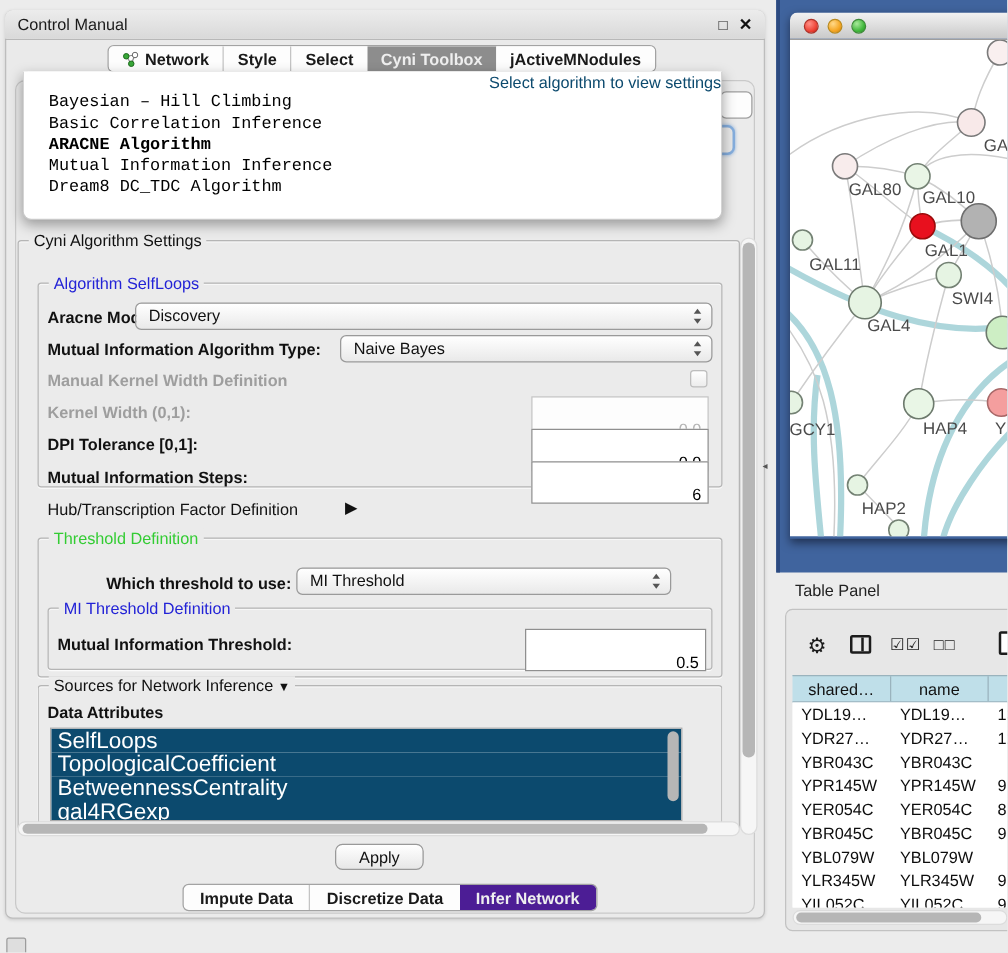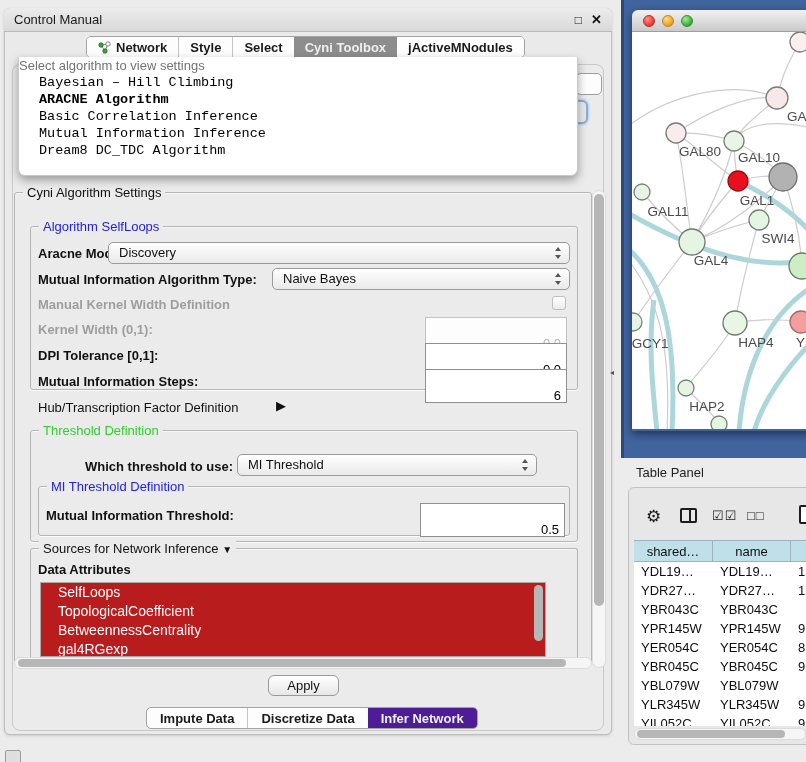--- a/index.html
+++ b/index.html
@@ -30,21 +30,21 @@
   .tab{padding:0 11px;font-size:13px;font-weight:bold;line-height:21px;color:#1a1a1a;
        border-left:1px solid #c4c4c4;display:flex;align-items:center;gap:5px;background:#fdfdfd;}
   .tab:first-child{border-left:none;}
   .tab.sel{background:#8d8d8d;color:#efefef;border-left:none;}
   .tab.aftersel{border-left:none;}
 
   
   .popup{left:18px;top:57px;width:560px;height:119px;background:#fff;z-index:50;
          border:1px solid #c9c9c9;border-top:none;border-radius:0 0 7px 7px;
          box-shadow:0 4px 10px rgba(0,0,0,.35);}
-  .popup .ph{display:block;text-align:left;color:#737373;font-size:13px;height:16px;line-height:16px;margin-top:1px;}
+  .popup .ph{display:block;text-align:right;color:#0c4a6e;font-size:13px;height:16px;line-height:16px;margin-top:1px;}
   .popup .mi{display:block;font-size:13.5px;line-height:17px;padding-left:20px;color:#000;white-space:nowrap;font-family:Liberation Mono, monospace;}
   .frag-btn{left:576px;top:73px;width:26px;height:22px;background:#fdfdfd;border:1px solid #9e9e9e;border-radius:5px;z-index:5;}
   .frag-combo{left:550px;top:100px;width:38px;height:24px;background:#e9e9e9;border:2px solid #85aede;
               border-radius:6px;box-shadow:0 0 3px #85aede;z-index:5;}
 
   
   .gbox{border:1px solid #b5b5b5;border-radius:3px;box-shadow:0 1px 0 rgba(255,255,255,.8), inset 0 1px 0 rgba(255,255,255,.6);}
   .gtitle{position:absolute;top:-8px;left:8px;background:#ebebeb;padding:0 4px;font-size:13px;white-space:nowrap;}
   .blue-t{color:#2323d6;}
   .green-t{color:#33cc33;}
@@ -56,22 +56,22 @@
          border-right:3.5px solid transparent;border-bottom:4.5px solid #555;}
   .arrows::after{content:"";position:absolute;left:0;bottom:0;border-left:3.5px solid transparent;
          border-right:3.5px solid transparent;border-top:4.5px solid #555;}
   .field{background:#fff;border:1px solid #8f8f8f;font-size:13px;line-height:19px;
          text-align:right;padding:16px 5px;color:#000;}
   .field.dis{border-color:#c2c2c2;color:#b5b5b5;background:#fdfdfd;}
   .checkbox{width:14px;height:14px;border:1px solid #bdbdbd;border-radius:3px;background:linear-gradient(#fff,#ececec);}
 
   
   .attrlist{left:40px;top:582px;width:506px;height:75px;background:#fff;border:1px solid #aaa;overflow:hidden;}
-  .attr{display:block;height:19px;line-height:19px;font-size:14px;padding-left:17px;
-        background:#b91c1c;color:#fff;white-space:nowrap;}
+  .attr{display:block;height:19px;line-height:19px;font-size:18px;padding-left:5px;
+        background:#0c4a6e;color:#fff;white-space:nowrap;}
   .scroll-v{background:#f6f6f6;border:1px solid #dcdcdc;border-radius:7px;}
   .thumb{background:#b6b6b6;border-radius:6px;position:absolute;}
 
   .applybtn{left:268px;top:675px;width:71px;height:21px;background:linear-gradient(#ffffff,#e7e7e7);
         border:1px solid #999;border-radius:6px;font-size:13px;text-align:center;line-height:19px;}
 
   .btabs{left:146px;top:707px;height:22px;display:flex;background:#fdfdfd;border:1px solid #a3a3a3;
         border-radius:5px;overflow:hidden;}
   .btab{padding:0 13px;font-size:13px;font-weight:bold;line-height:21px;color:#1a1a1a;border-left:1px solid #c4c4c4;}
   .btab:first-child{border-left:none;}
@@ -225,22 +225,22 @@
         <span>jActiveMNodules</span>
       </span>
   </div>
 
   <div class="abs frag-btn"></div>
   <div class="abs frag-combo"></div>
 
   <div class="abs popup">
     <span class="ph">Select algorithm to view settings</span>
     <span class="mi">Bayesian – Hill Climbing</span>
+    <span class="mi">Basic Correlation Inference</span>
     <span class="mi b">ARACNE Algorithm</span>
-    <span class="mi">Basic Correlation Inference</span>
     <span class="mi">Mutual Information Inference</span>
     <span class="mi">Dream8 DC_TDC Algorithm</span>
   </div>
 
   <div class="abs gbox" style="left:14px;top:192px;width:578px;height:472px;">
     <span class="gtitle">Cyni Algorithm Settings</span>
   </div>
 
   <div class="abs gbox" style="left:30px;top:226px;width:548px;height:164px;">
     <span class="gtitle blue-t">Algorithm SelfLoops</span>

